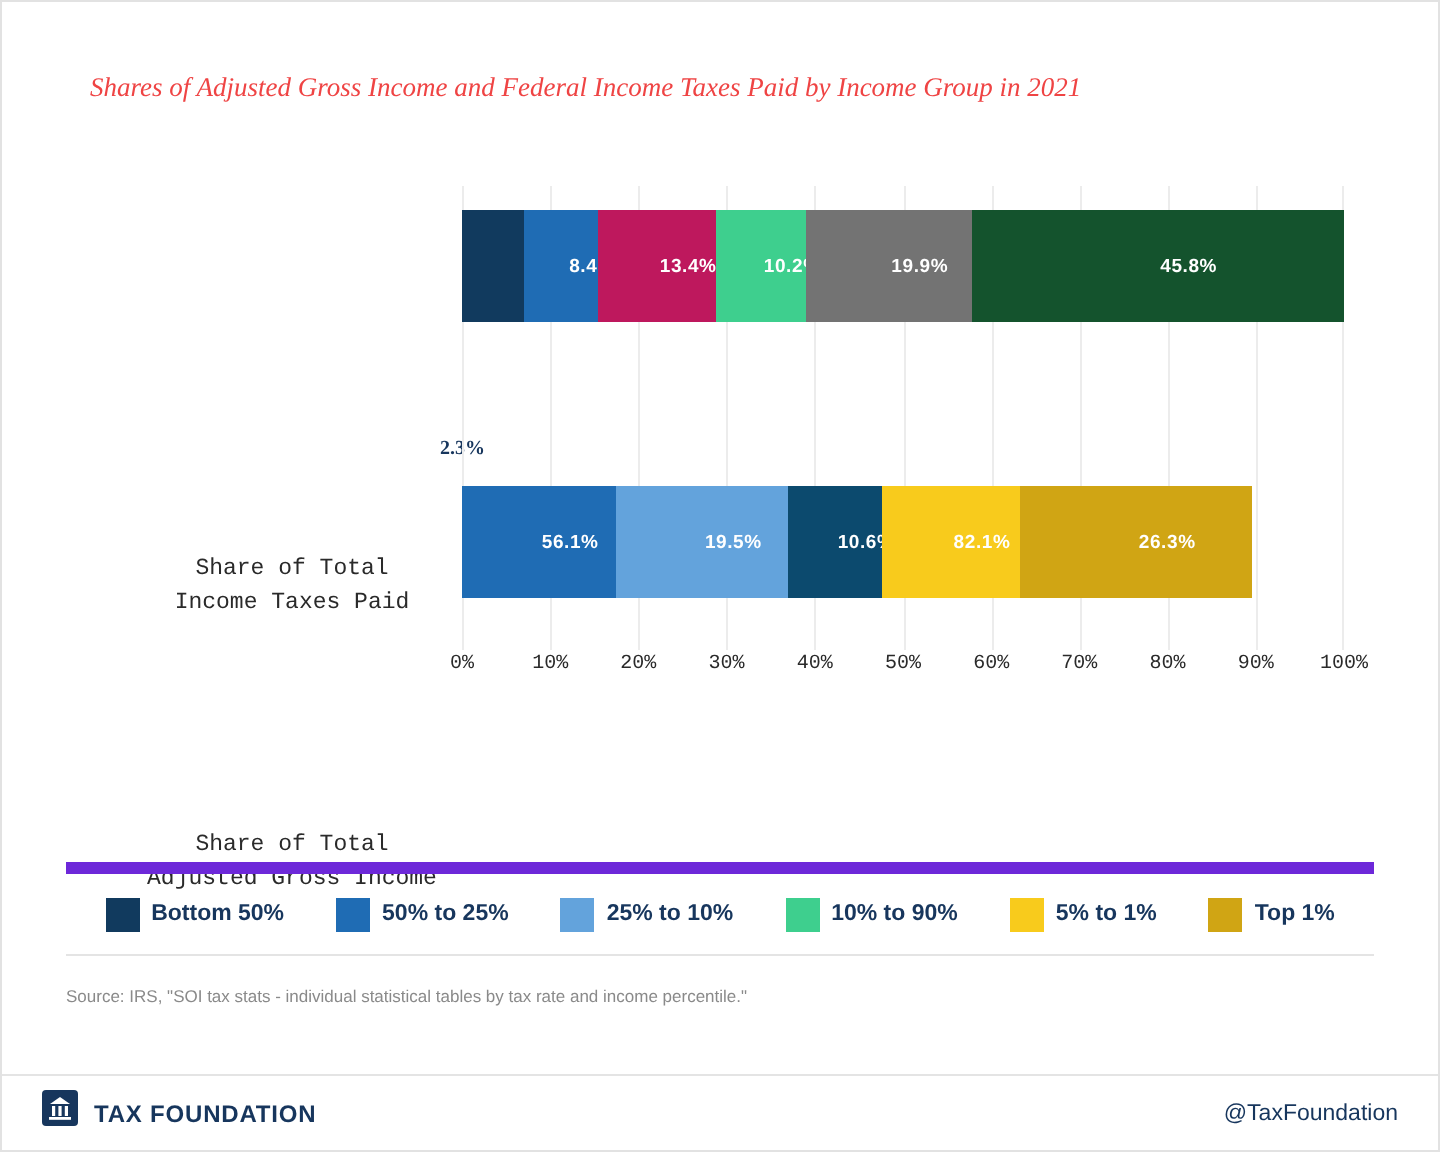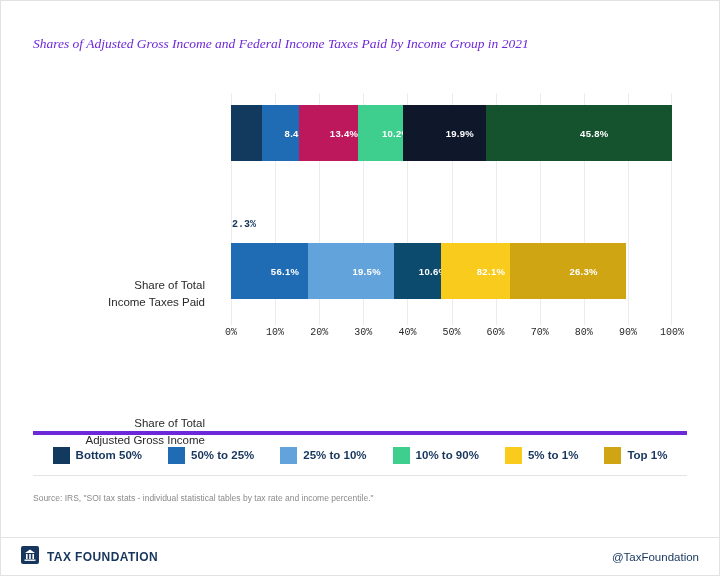--- a/index.html
+++ b/index.html
@@ -33,22 +33,23 @@
     line-height: 1.25;
     color: #17365d;
     letter-spacing: -0.2px;
     margin: 0;
   }
   .subtitle {
     margin-top: 12px;
     font-size: 13.5px;
     font-style: italic;
     line-height: 1.35;
-    color: #6d28d9;
+    color: #ef4444;
     font-family: "Liberation Serif", serif;
+    margin-left: 12px;
   }
 
   
   .chart-wrap {
     position: relative;
     margin-top: 18px;
     height: 270px;
   }
   .plot {
     position: absolute;
@@ -88,39 +89,39 @@
     font-weight: bold;
     color: #ffffff;
     letter-spacing: 0.3px;
     box-sizing: border-box;
     font-family: Liberation Sans, sans-serif;
     padding-left: 31px;
   }
 
   .row-label {
     position: absolute;
-    right: 514px;
+    right: 488px;
     width: 170px;
-    text-align: right;
+    text-align: center;
     font-size: 11.5px;
     line-height: 1.45;
     color: #2a2a2a;
-    font-family: Liberation Sans, sans-serif;
+    font-family: Liberation Mono, monospace;
   }
   .row-label.top { top: 206px; }
   .row-label.bottom { top: 344px; }
 
   .callout {
     position: absolute;
-    left: 231px;
+    left: 219px;
     top: 148px;
     font-size: 10px;
     font-weight: bold;
     color: #17365d;
-    font-family: Liberation Mono, monospace;
+    font-family: Liberation Serif, serif;
   }
 
   
   .xaxis {
     position: absolute;
     left: 230px;
     top: 256px;
     width: 441px;
     height: 16px;
   }
@@ -134,21 +135,21 @@
     font-family: "Liberation Mono", monospace;
   }
 
   
   .legend {
     position: absolute;
     left: 32px;
     right: 32px;
     top: 430px;
     height: 40px;
-    border-top: 4px solid #6d28d9;
+    border-top: 6px solid #6d28d9;
     border-bottom: 1px solid #e4e4e4;
     display: flex;
     align-items: center;
     justify-content: center;
     gap: 26px;
   }
   .legend-item {
     display: flex;
     align-items: center;
     gap: 6px;
@@ -240,21 +241,21 @@
         <div class="gridline" style="left:80%"></div>
         <div class="gridline" style="left:90%"></div>
         <div class="gridline" style="left:calc(100% - 1px)"></div>
       </div>
 
       <div class="row top">
         <div class="seg" style="width:2.3%;background:#113a5e"></div>
         <div class="seg" style="width:8.4%;background:#1f6cb4">8.4%</div>
         <div class="seg" style="width:13.4%;background:#be185d">13.4%</div>
         <div class="seg" style="width:10.2%;background:#3ecf8e">10.2%</div>
-        <div class="seg" style="width:19.9%;background:#0f172a">19.9%</div>
+        <div class="seg" style="width:19.9%;background:#737373">19.9%</div>
         <div class="seg" style="width:45.8%;background:#14532d">45.8%</div>
       </div>
 
       <div class="row bottom">
         <div class="seg" style="width:17.5%;background:#1f6cb4">56.1%</div>
         <div class="seg" style="width:19.5%;background:#63a3dc">19.5%</div>
         <div class="seg" style="width:10.6%;background:#0c4a6e">10.6%</div>
         <div class="seg" style="width:15.7%;background:#f8cb1c">82.1%</div>
         <div class="seg" style="width:26.3%;background:#d0a514">26.3%</div>
       </div>

